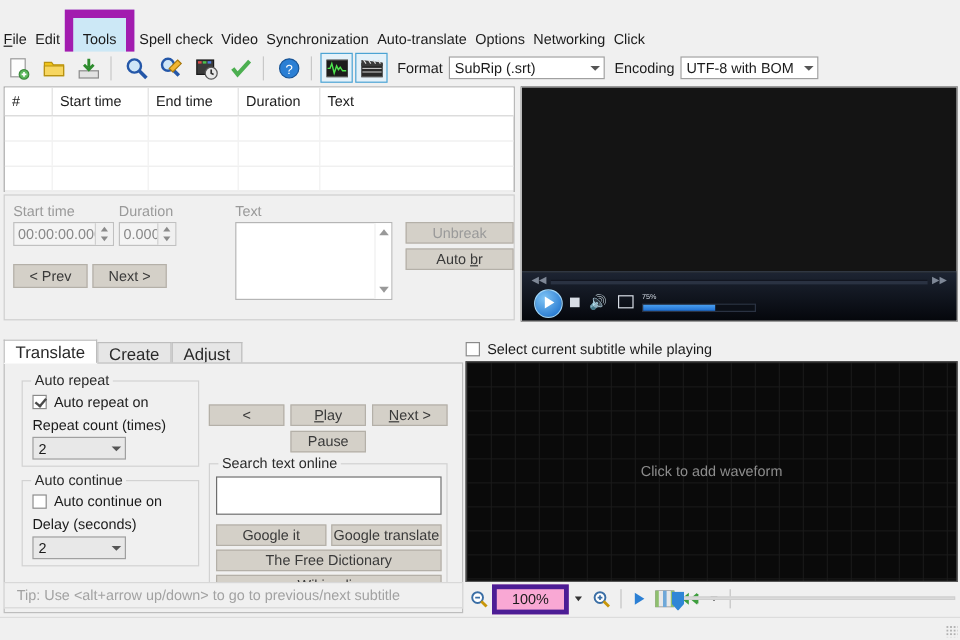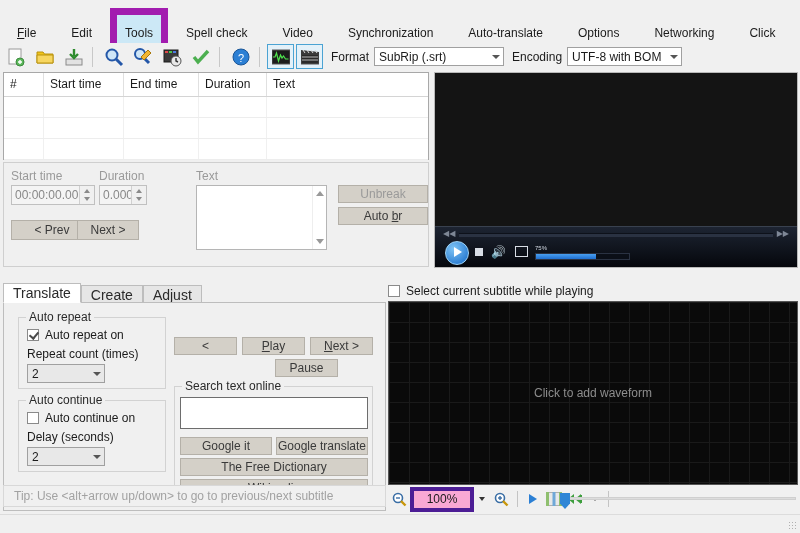--- a/index.html
+++ b/index.html
@@ -16,21 +16,21 @@
   .titlebar{position:absolute;left:0;top:0;width:800px;height:22px;background:#ffffff;border-bottom:1px solid #e8e8e8;}
   .tb-icon{position:absolute;left:5px;top:4px;width:14px;height:14px;background:#d02020;border-radius:2px;
            color:#fff;font-size:9px;font-weight:bold;text-align:center;line-height:14px;letter-spacing:-1px;}
   .tb-title{position:absolute;left:25px;top:4px;font-size:12px;color:#202020;}
   .tb-btns{position:absolute;right:0;top:0;height:22px;display:flex;}
   .tb-btn{width:36px;height:22px;display:flex;align-items:center;justify-content:center;color:#333;font-size:12px;}
   .tb-btn svg{display:block;}
 
   
   .menubar{position:absolute;left:0;top:22px;width:800px;height:21px;background:#f0f0f0;display:flex;align-items:center;}
-  .menu-item{padding:2px 17px;font-size:12px;color:#1b1b1b;line-height:16px;margin-right:1px;}
+  .menu-item{padding:2px 3px;font-size:12px;color:#1b1b1b;line-height:16px;margin-right:1px;}
   .menu-item.sel{background:#cce8f6;border:7px solid #a21caf;padding:10px 8px;}
   .menu-item u{text-decoration:underline;}
 
   
   .toolbar{position:absolute;left:0;top:43px;width:800px;height:27px;background:#f0f0f0;display:flex;align-items:center;}
   .tbtn{width:27px;height:25px;margin-left:2px;display:flex;align-items:center;justify-content:center;position:relative;}
   .tbtn.framed{border:1px solid #4ba3d3;background:#e4f1f9;box-sizing:border-box;}
   .tsep{width:1px;height:20px;background:#c8c8c8;margin:0 5px;}
   .fmt-label{margin-left:8px;font-size:12px;}
   .combo{height:19px;border:1px solid #a0a0a0;background:#fff;display:inline-flex;align-items:center;
@@ -264,21 +264,21 @@
         </span>
     </div>
     <div class="lbl" style="left:95px;top:6px;">Duration</div>
     <div class="spin" style="left:95px;top:22px;width:48px;">
       <span>0.000</span>
       <span class="sp">
           <i class="up"></i>
           <i class="dn"></i>
         </span>
     </div>
-    <div class="btn" style="position:absolute;left:7px;top:57px;width:82px;height:20px;">&lt; Prev</div>
+    <div class="btn" style="position:absolute;left:7px;top:57px;width:62px;height:20px;">&lt; Prev</div>
     <div class="btn" style="position:absolute;left:73px;top:57px;width:62px;height:20px;">Next &gt;</div>
     <div class="lbl" style="left:192px;top:6px;">Text</div>
     <div class="textarea" style="left:192px;top:22px;width:131px;height:65px;">
       <div class="vscroll">
           <i class="a up"></i>
           <i class="a dn"></i>
         </div>
     </div>
     <div class="btn dis" style="position:absolute;left:334px;top:22px;width:90px;height:18px;">Unbreak</div>
     <div class="btn" style="position:absolute;left:334px;top:44px;width:90px;height:18px;">Auto&nbsp;<u>b</u>r</div>
@@ -332,21 +332,21 @@
         <div style="position:absolute;left:8px;top:29px;font-size:12px;">Delay (seconds)</div>
         <div class="combo" style="position:absolute;left:8px;top:46px;width:78px;background:#e8e8e8;">
           <span>2</span>
           <span class="arw"></span>
         </div>
       </div>
 
       <div class="btn" style="position:absolute;left:170px;top:34px;width:63px;height:18px;">&lt;</div>
       <div class="btn" style="position:absolute;left:238px;top:34px;width:63px;height:18px;"><u>P</u>lay</div>
       <div class="btn" style="position:absolute;left:306px;top:34px;width:63px;height:18px;"><u>N</u>ext &gt;</div>
-      <div class="btn" style="position:absolute;left:238px;top:56px;width:63px;height:18px;margin-left:33px;">Pause</div>
+      <div class="btn" style="position:absolute;left:238px;top:56px;width:63px;height:18px;">Pause</div>
 
       <div class="group" style="left:170px;top:83px;width:199px;height:113px;">
         <div class="gtitle">Search text online</div>
         <div class="srchbox" style="left:5px;top:10px;width:188px;height:32px;"></div>
         <div class="btn" style="position:absolute;left:5px;top:50px;width:92px;height:18px;">Google it</div>
         <div class="btn" style="position:absolute;left:101px;top:50px;width:92px;height:18px;">Google translate</div>
         <div class="btn" style="position:absolute;left:5px;top:71px;width:188px;height:18px;">The Free Dictionary</div>
         <div class="btn" style="position:absolute;left:5px;top:92px;width:188px;height:18px;">Wikipedia</div>
       </div>
     </div>

